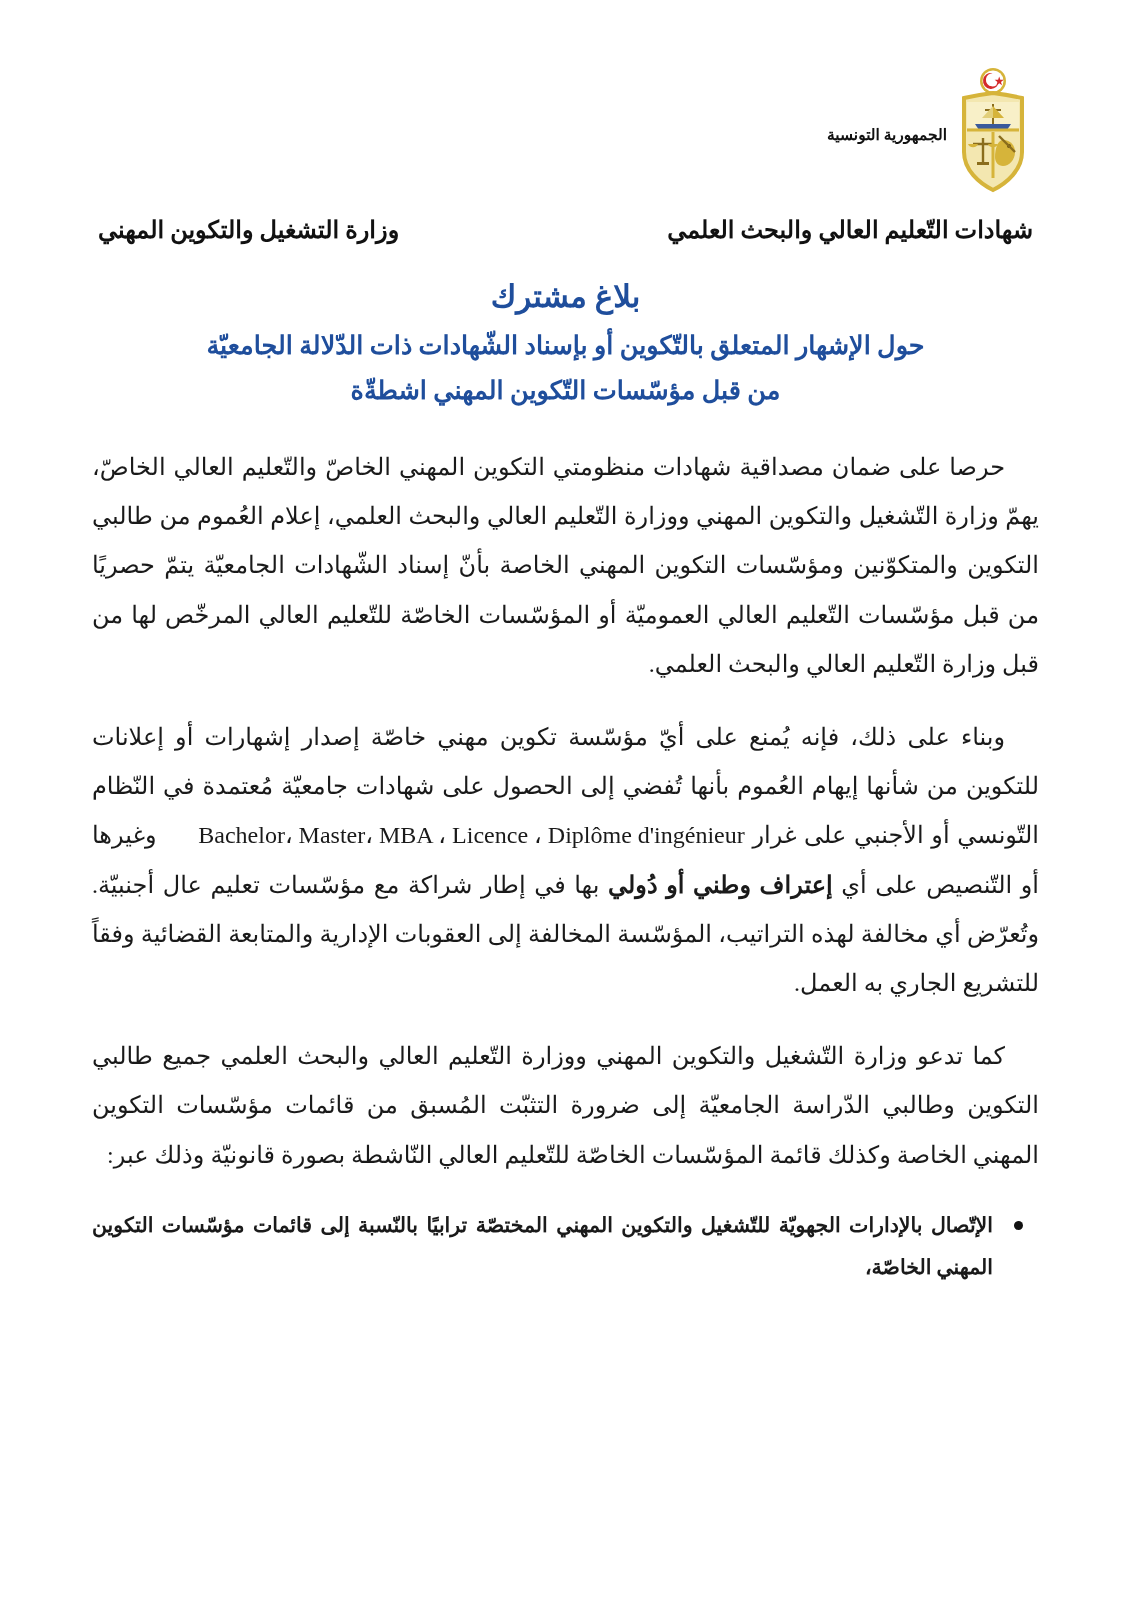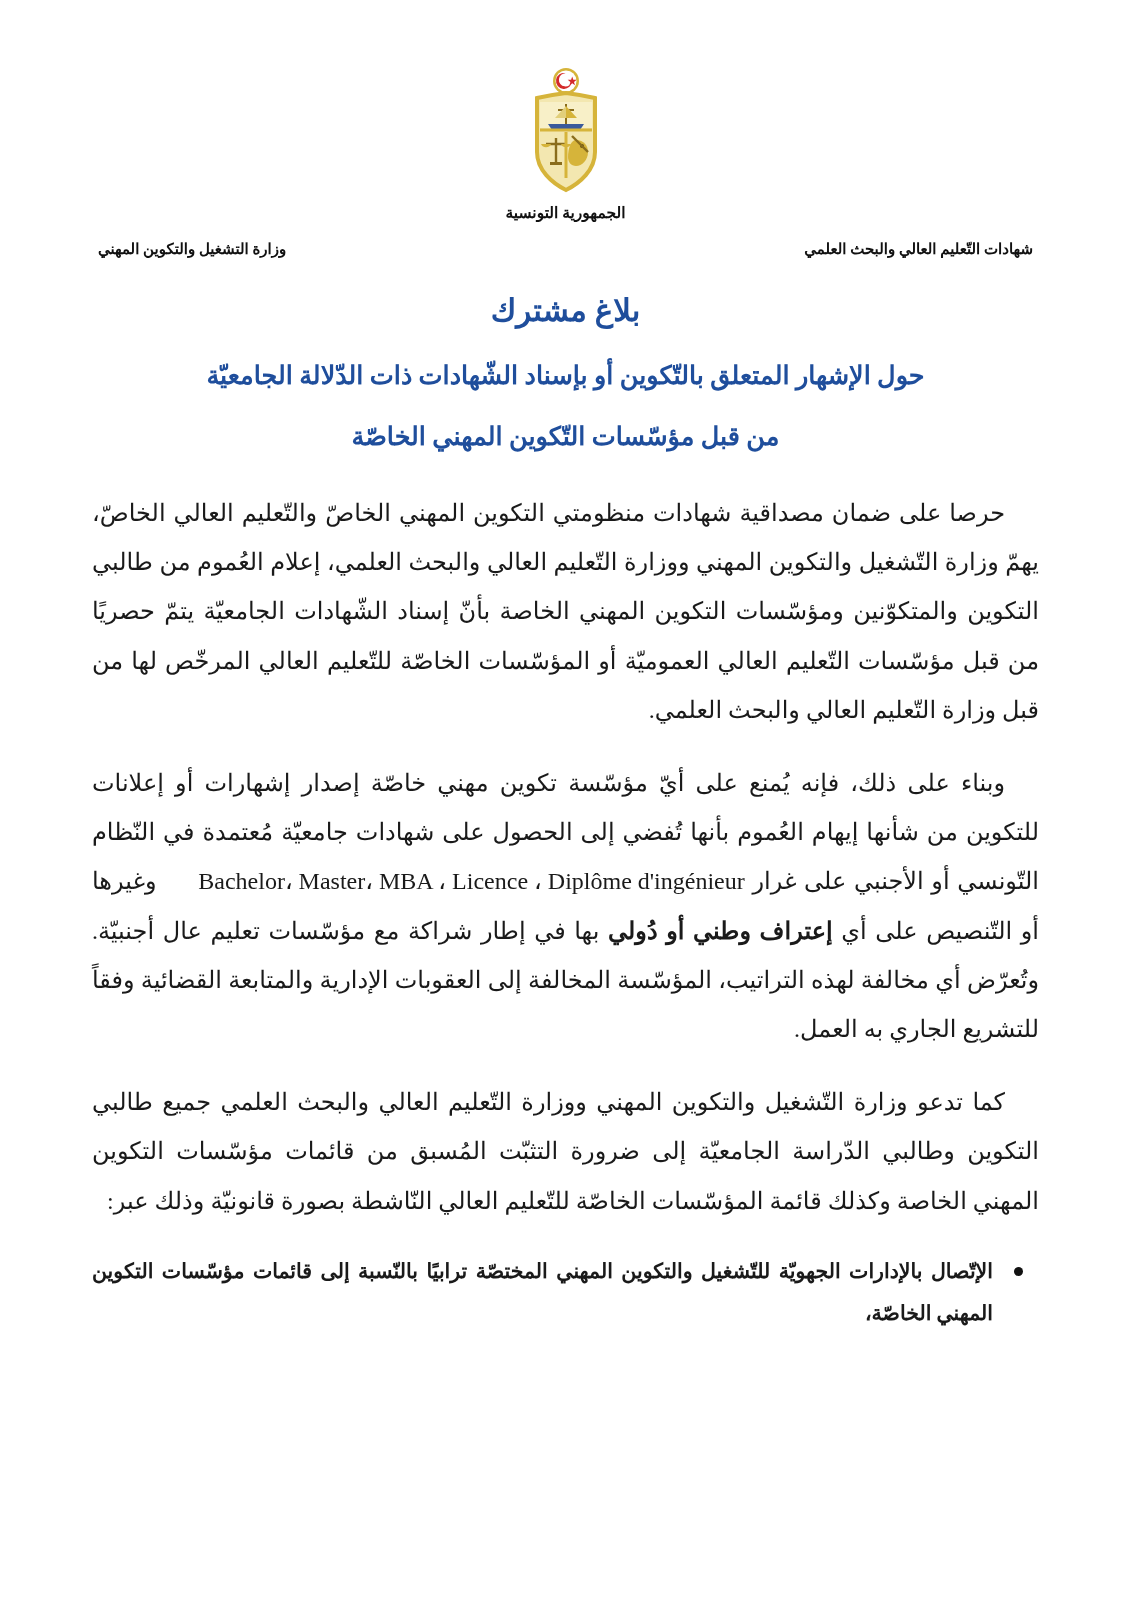--- a/index.html
+++ b/index.html
@@ -19,21 +19,21 @@
     min-height: 1600px;
     box-sizing: border-box;
     padding: 56px 92px 40px 92px;
     background: #ffffff;
     position: relative;
   }
 
   
   .emblem-wrap {
     display: flex;
-    flex-direction: column;
+    flex-direction: row;
     align-items: center;
     margin-top: 10px;
   }
   .emblem {
     width: 92px;
     height: 132px;
     position: relative;
   }
   .emblem svg { display: block; }
   .emblem-caption {
@@ -46,21 +46,21 @@
 
   
   .ministries {
     display: flex;
     justify-content: space-between;
     align-items: flex-start;
     margin-top: 18px;
     padding: 0 6px;
   }
   .ministry {
-    font-size: 15px;
+    font-size: 24px;
     font-weight: 700;
     color: #111;
     white-space: nowrap;
   }
 
   
   .title-block {
     text-align: center;
     margin-top: 30px;
     color: #1f4e9c;
@@ -69,21 +69,21 @@
     font-size: 31px;
     font-weight: 700;
     color: #1f4e9c;
     line-height: 1.5;
   }
   .title-sub {
     font-size: 25.5px;
     font-weight: 700;
     color: #1f4e9c;
     line-height: 1.62;
-    margin-top: 20px;
+    margin-top: 4px;
   }
 
   
   .body-block {
     margin-top: 32px;
   }
   p.para {
     font-size: 24px;
     line-height: 2.05;
     text-align: justify;
@@ -163,21 +163,21 @@
   </div>
 
   <div class="ministries">
     <div class="ministry">شهادات التّعليم العالي والبحث العلمي</div>
     <div class="ministry">وزارة التشغيل والتكوين المهني</div>
   </div>
 
   <div class="title-block">
     <div class="title-main">بلاغ مشترك</div>
     <div class="title-sub">حول الإشهار المتعلق بالتّكوين أو بإسناد الشّهادات ذات الدّلالة الجامعيّة</div>
-    <div class="title-sub">من قبل مؤسّسات التّكوين المهني الخاصّة</div>
+    <div class="title-sub">من قبل مؤسّسات التّكوين المهني اشطةّة</div>
   </div>
 
   <div class="body-block">
     <p class="para"><span>حرصا على ضمان مصداقية شهادات منظومتي التكوين المهني الخاصّ والتّعليم العالي الخاصّ، يهمّ وزارة التّشغيل والتكوين المهني ووزارة التّعليم العالي والبحث العلمي، إعلام العُموم من طالبي التكوين والمتكوّنين ومؤسّسات التكوين المهني الخاصة بأنّ إسناد الشّهادات الجامعيّة يتمّ حصريًا من قبل مؤسّسات التّعليم العالي العموميّة أو المؤسّسات الخاصّة للتّعليم العالي المرخّص لها من قبل وزارة التّعليم العالي والبحث العلمي.</span></p>
     <p class="para"><span>وبناء على ذلك، فإنه يُمنع على أيّ مؤسّسة تكوين مهني خاصّة إصدار إشهارات أو إعلانات للتكوين من شأنها إيهام العُموم بأنها تُفضي إلى الحصول على شهادات جامعيّة مُعتمدة في النّظام التّونسي أو الأجنبي على غرار </span><span class="ltr">Bachelor، Master، MBA ، Licence ، Diplôme d'ingénieur</span><span> وغيرها أو التّنصيص على أي </span><span class="b">إعتراف وطني أو دُولي</span><span> بها في إطار شراكة مع مؤسّسات تعليم عال أجنبيّة. وتُعرّض أي مخالفة لهذه التراتيب، المؤسّسة المخالفة إلى العقوبات الإدارية والمتابعة القضائية وفقاً للتشريع الجاري به العمل.</span></p>
     <p class="para"><span>كما تدعو وزارة التّشغيل والتكوين المهني ووزارة التّعليم العالي والبحث العلمي جميع طالبي التكوين وطالبي الدّراسة الجامعيّة إلى ضرورة التثبّت المُسبق من قائمات مؤسّسات التكوين المهني الخاصة وكذلك قائمة المؤسّسات الخاصّة للتّعليم العالي النّاشطة بصورة قانونيّة وذلك عبر:</span></p>
 
     <ul class="bullets">
       <li><span>الإتّصال بالإدارات الجهويّة للتّشغيل والتكوين المهني المختصّة ترابيًا بالنّسبة إلى قائمات مؤسّسات التكوين المهني الخاصّة،</span></li>
     </ul>

